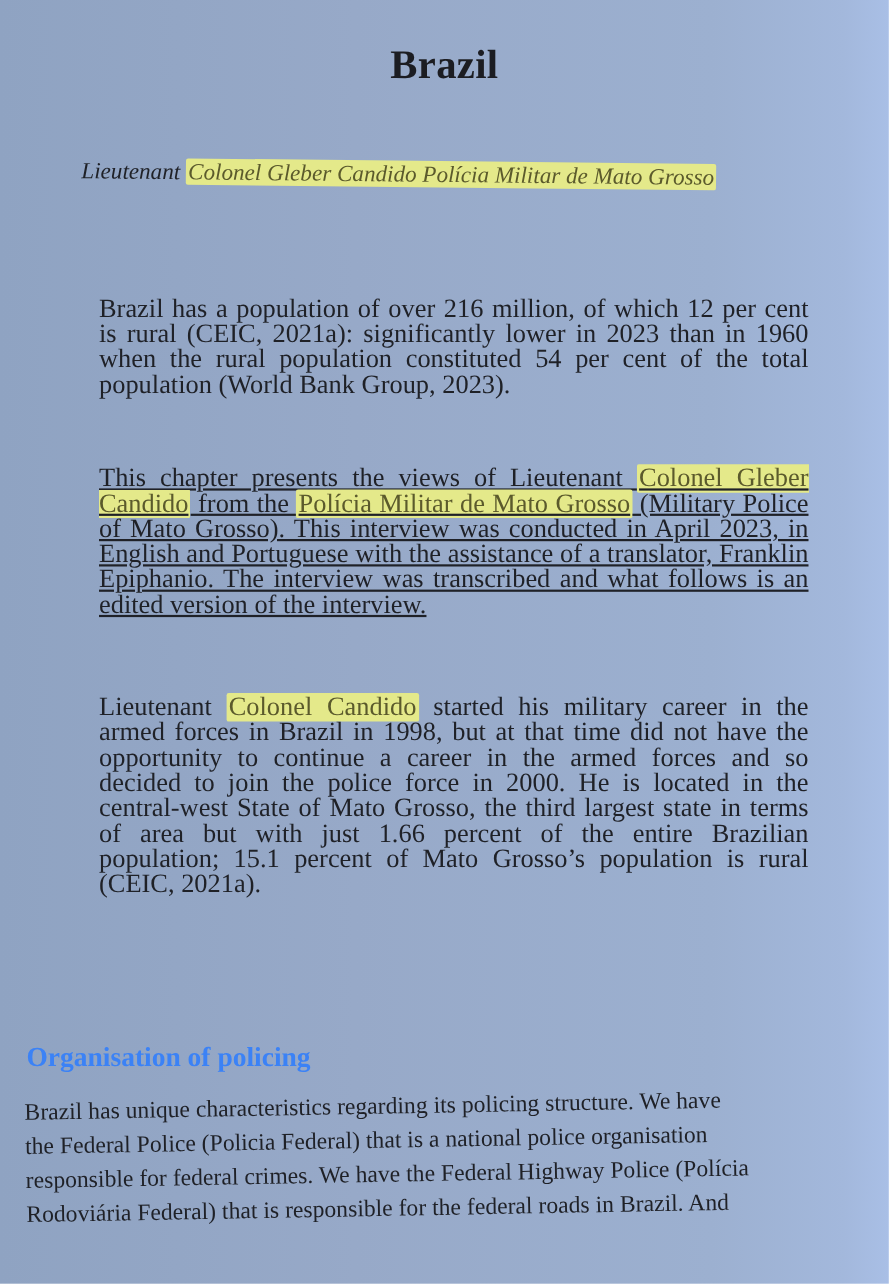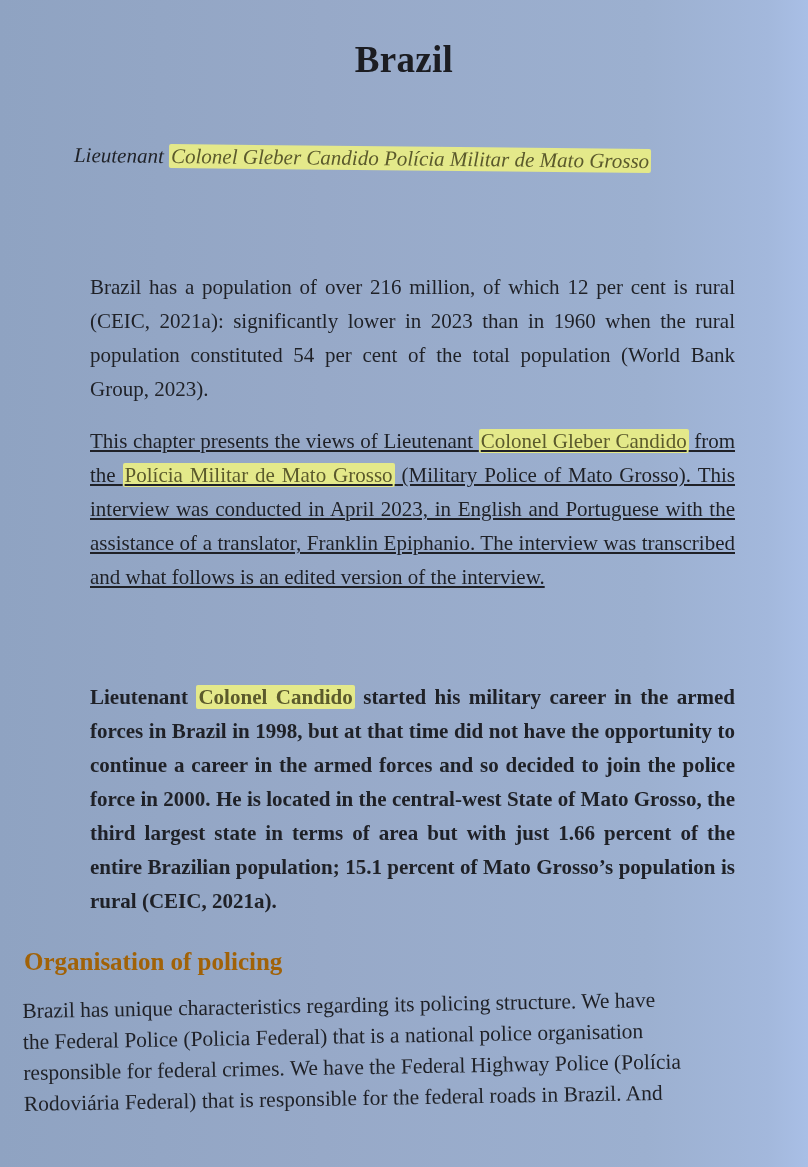--- a/index.html
+++ b/index.html
@@ -44,35 +44,35 @@
       font-style: italic;
       color: #1f2127;
       transform: rotate(0.6deg);
       transform-origin: left center;
       white-space: nowrap;
     }
     .para {
       position: absolute;
       left: 90px;
       width: 645px;
-      font-size: 21px;
-      line-height: 34px;
+      font-size: 24px;
+      line-height: 23px;
       text-align: justify;
       color: #1f2127;
     }
     .p1 { top: 270px; }
     .p2 { top: 424px; text-decoration: underline; }
-    .p3 { top: 680px; font-weight: bold; }
+    .p3 { top: 632px; }
     .section-heading {
       position: absolute;
       top: 948px;
       left: 24px;
       font-size: 25px;
       font-weight: bold;
-      color: #a16207;
+      color: #3b82f6;
     }
     .section-body {
       position: absolute;
       top: 996px;
       left: 22px;
       width: 770px;
       font-size: 21.5px;
       line-height: 31px;
       text-align: justify;
       color: #1f2127;

